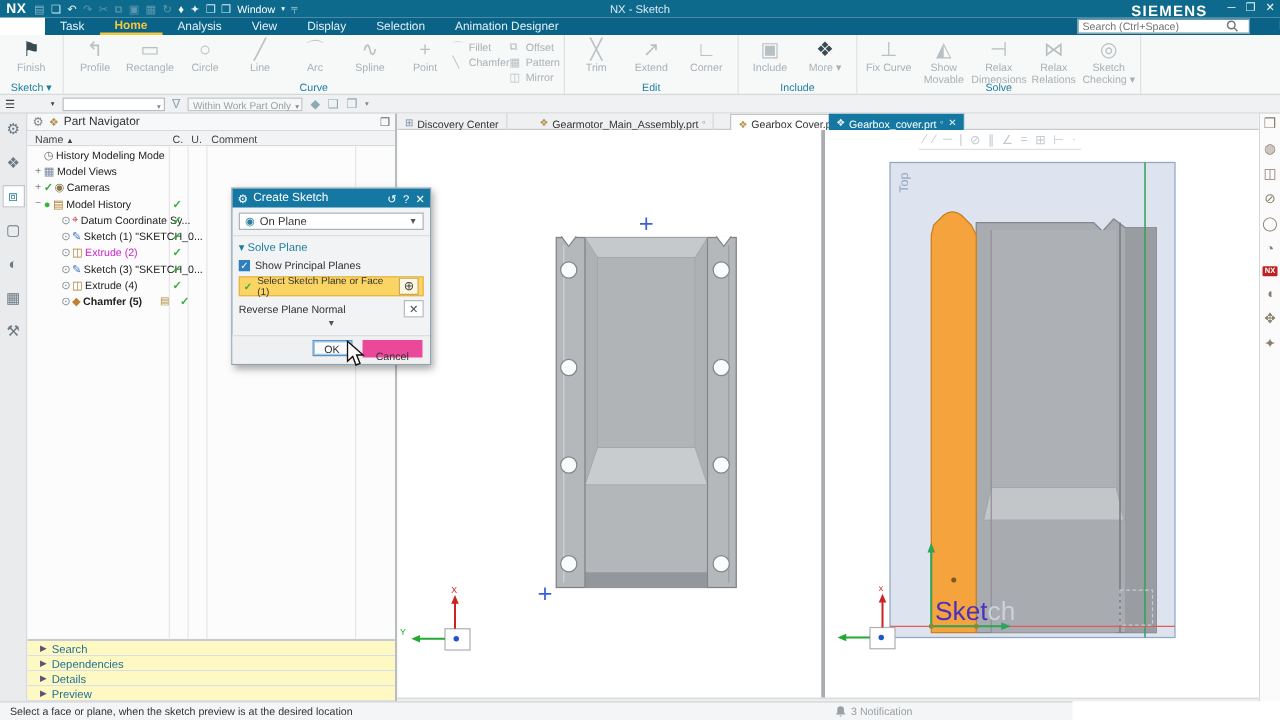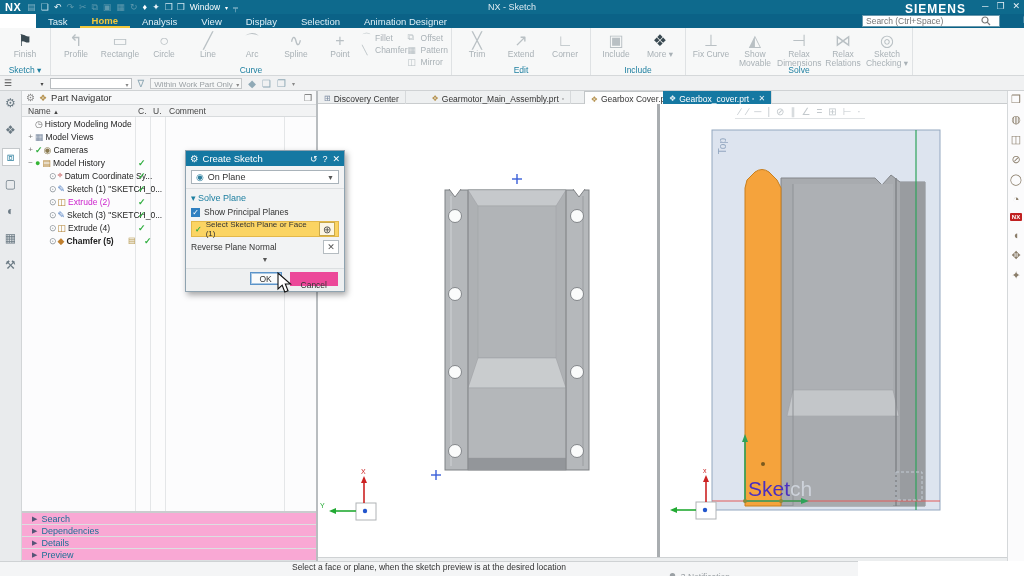--- a/index.html
+++ b/index.html
@@ -58,21 +58,21 @@
   .colline { position:absolute; top:0; bottom:0; width:1px; background:#e4e6e8; }
   .trow { height:13px; display:flex; align-items:center; font-size:8.5px; color:#222; position:relative; white-space:nowrap; }
   .trow .exp { width:9px; text-align:center; color:#777; font-size:8px; }
   .trow .tic { font-size:9px; margin-right:2px; }
   .trow .eye { color:#8a9298; font-size:9px; margin-right:1px; }
   .trow .lbl.magenta { color:#cc22cc; }
   .trow .lbl.bold { font-weight:bold; }
   .trow .ccol { position:absolute; left:116px; color:#2fae3e; font-weight:bold; font-size:9px; }
   .trow .c2col { position:absolute; left:106px; color:#b09040; font-size:8px; }
   .pn-sections { border-top:2px solid #c9ccce; }
-  .pn-sec { height:12px; display:flex; align-items:center; gap:4px; padding-left:10px; color:#1d6f96; font-size:9px; border-bottom:1px solid #dcdfe1; background:#f9a8d4; }
+  .pn-sec { height:12px; display:flex; align-items:center; gap:4px; padding-left:10px; color:#1d6f96; font-size:9px; border-bottom:1px solid #dcdfe1; background:#fef9c3; }
   .pn-sec .arr { font-size:7px; color:#557; }
 
   
   .main { flex:1; display:flex; flex-direction:column; position:relative; background:#fff; }
   .tabbar { height:15px; background:#eef0f1; border-bottom:1px solid #c9ccce; position:relative; }
   .dtab { position:absolute; top:0; height:15px; display:flex; align-items:center; gap:3px; padding:0 6px; font-size:8.5px; color:#333; border-right:1px solid #d6d9db; }
   .dtab .tic { font-size:8px; color:#b5924f; }
   .dtab .pin { font-size:7px; color:#777; }
   .dtab .cls { font-size:8px; color:#777; margin-left:1px; }
   .dtab.selected { background:#fdfdfd; border:1px solid #c2c6c8; border-bottom:0; }
@@ -105,21 +105,21 @@
   .dlg-selrow .chk { color:#2fae3e; font-weight:bold; }
   .selbtn { margin-left:auto; width:16px; height:14px; background:#fdf6e2; border:1px solid #c9a94a; display:flex; align-items:center; justify-content:center; font-size:10px; color:#444; }
   .dlg-revrow { display:flex; align-items:center; font-size:8.5px; margin-top:3px; color:#333; }
   .revbtn { margin-left:auto; width:16px; height:14px; background:#fff; border:1px solid #b5bcc1; display:flex; align-items:center; justify-content:center; font-size:9px; color:#555; }
   .dlg-collapse { text-align:center; color:#555; font-size:7px; padding:2px 0; }
   .dlg-btns { display:flex; justify-content:flex-end; gap:8px; padding:3px 6px 5px; border-top:1px solid #dcdfe1; background:#eef0f1; }
   .dbtn { min-width:32px; height:13px; background:#fafbfb; border:7px solid #ec4899; font-size:8.5px; text-align:center; line-height:12px; padding:0 4px; color:#333; }
   .dbtn.focus { border:1px solid #5b93c8; box-shadow:0 0 0 1px #a9c8e4 inset; }
 
   
-  .statusbar { position:absolute; left:0; top:561px; width:858px; height:15px; background:#f4f5f6; border-top:1px solid #cfd2d4; display:flex; align-items:center; font-size:8.5px; color:#333; padding:0 8px;flex-direction:column; }
+  .statusbar { position:absolute; left:0; top:561px; width:858px; height:15px; background:#f4f5f6; border-top:1px solid #cfd2d4; display:flex; align-items:center; font-size:8.5px; color:#333; padding:0 8px; }
   .notif { margin-left:auto; margin-right:120px; display:flex; gap:4px; align-items:center; color:#9aa0a4; }
 
   .cursor { position:absolute; left:277px; top:272px; z-index:100; }
 </style>
 </head>
 <body>
 
 <div class="titlebar">
   <span class="nx-logo">NX</span>
   <span class="qicons" id="qicons">

